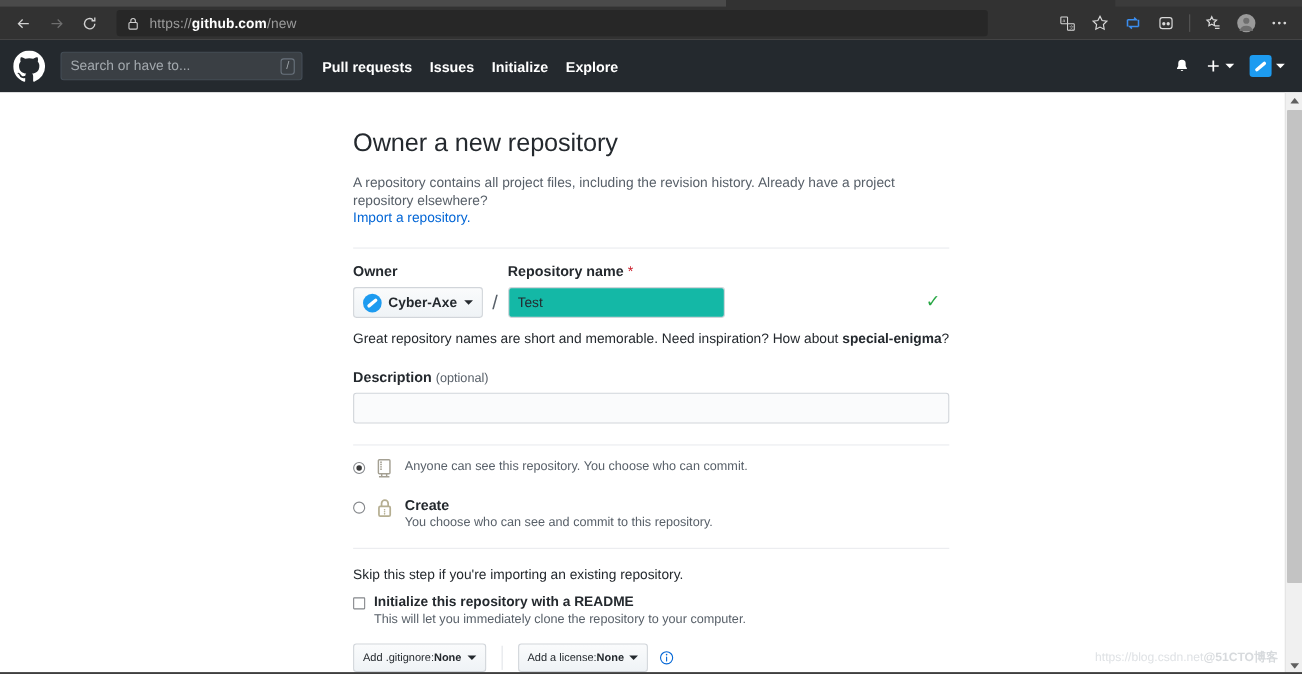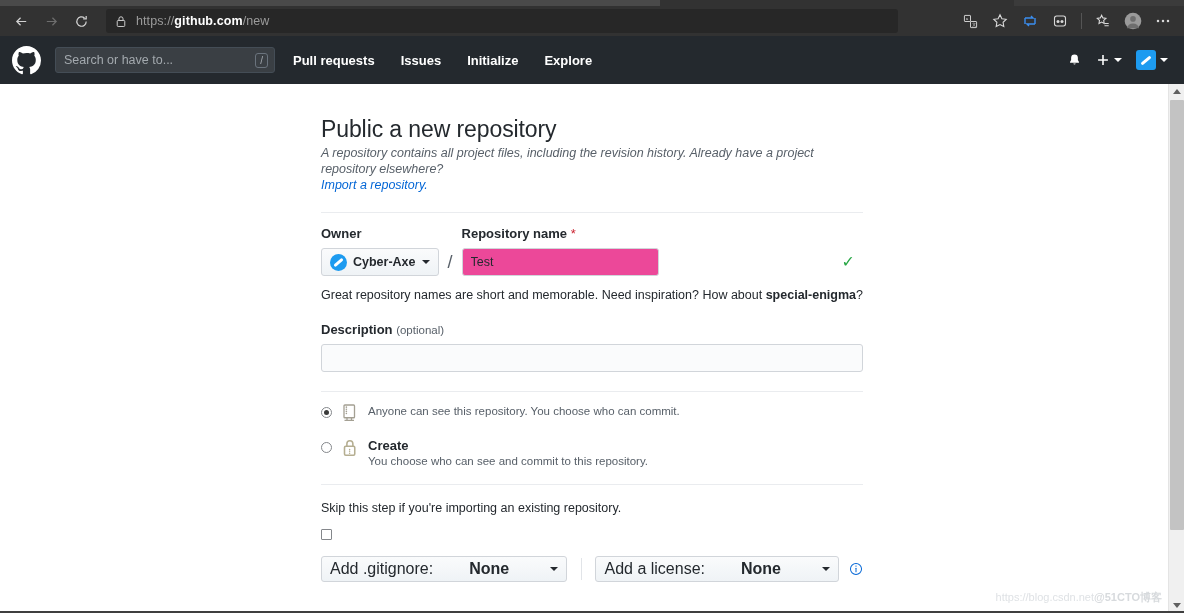--- a/index.html
+++ b/index.html
@@ -114,21 +114,21 @@
     flex: 1;
   }
   .slash-key {
     border: 1px solid #6a737d;
     border-radius: 3px;
     font-size: 10px;
     color: #a3a9ae;
     padding: 0 4px;
     line-height: 13px;
   }
-  #gh-nav { display: flex; align-items: flex-start; margin-left: 18px; gap: 10px; }
+  #gh-nav { display: flex; align-items: flex-start; margin-left: 18px; }
   #gh-nav a {
     color: #fff;
     font-size: 13px;
     font-weight: bold;
     text-decoration: none;
     margin-right: 16px;
     white-space: nowrap;
   }
   #gh-header-right { margin-left: auto; display: flex; align-items: center; }
   .gh-hdr-icon { color: #fff; display: flex; align-items: center; margin-left: 14px; }
@@ -171,23 +171,22 @@
   }
   h1#title {
     font-size: 23px;
     font-weight: normal;
     color: #24292e;
     letter-spacing: -.1px;
   }
   .subtitle {
     font-size: 12.5px;
     color: #586069;
-    margin-top: 2px;
+    margin-top: 15px;
     line-height: 16px;
-    font-style: italic;
   }
   .link { color: #0366d6; text-decoration: none; }
   hr.rule {
     border: 0;
     border-top: 1px solid #eaecef;
     margin: 19px 0 0 0;
   }
 
   .field-label {
     font-size: 13px;
@@ -248,21 +247,21 @@
   }
   #repo-name-input {
     width: 197px;
     height: 28px;
     border: 1px solid #d1d5da;
     border-radius: 3px;
     font-size: 12.5px;
     padding: 0 28px 0 8px;
     color: #24292e;
     font-family: "Liberation Sans", sans-serif;
-    background: #ec4899;
+    background: #14b8a6;
     outline: none;
   }
   #repo-check {
     position: absolute;
     right: 8px; top: 5px;
     color: #28a745;
     font-size: 16px;
     line-height: 18px;
   }
   .hint {
@@ -347,25 +346,24 @@
     margin-top: 16px;
   }
   .picker-btn {
     height: 26px;
     border: 1px solid #d1d5da;
     border-radius: 3px;
     background: linear-gradient(#fafbfc,#eff3f6);
     display: flex;
     align-items: center;
     padding: 0 8px;
-    font-size: 16px;
+    font-size: 10px;
     color: #24292e;
     cursor: pointer;
     white-space: nowrap;
-    gap: 36px;
   }
   .picker-btn b { font-weight: bold; }
   .pick-sep { width: 1px; height: 22px; background: #e1e4e8; margin: 0 14px; }
   #info-icon {
     margin-left: 10px;
     color: #0366d6;
     display: flex;
     cursor: pointer;
   }
 
@@ -569,21 +567,21 @@
       <span class="caret"></span>
     </div>
 
   </div>
 </div>
 
 <div id="page">
 
   <div id="content">
 
-    <h1 id="title">Public a new repository</h1>
+    <h1 id="title">Owner a new repository</h1>
 
     <div class="subtitle">
       <span>A repository contains all project files, including the revision history. Already have a project repository elsewhere?</span><br>
       <a class="link" href="#">Import a repository.</a>
     </div>
 
     <hr class="rule">
 
     <div id="owner-row">
 
@@ -656,20 +654,24 @@
       </div>
 
     </div>
 
     <hr class="rule" style="margin-top:17px;">
 
     <div class="skip-line">Skip this step if you're importing an existing repository.</div>
 
     <div class="check-row">
       <span class="checkbox"></span>
+      <span class="check-text">
+        <span class="t" style="display:block;">Initialize this repository with a README</span>
+        <span class="d" style="display:block;">This will let you immediately clone the repository to your computer.</span>
+      </span>
     </div>
 
     <div id="picker-row">
       <div class="picker-btn">
         <span>Add .gitignore: </span>
           <b>None</b>
         <span class="caret" style="color:#24292e;margin-left:5px;"></span>
       </div>
 
       <div class="pick-sep"></div>

